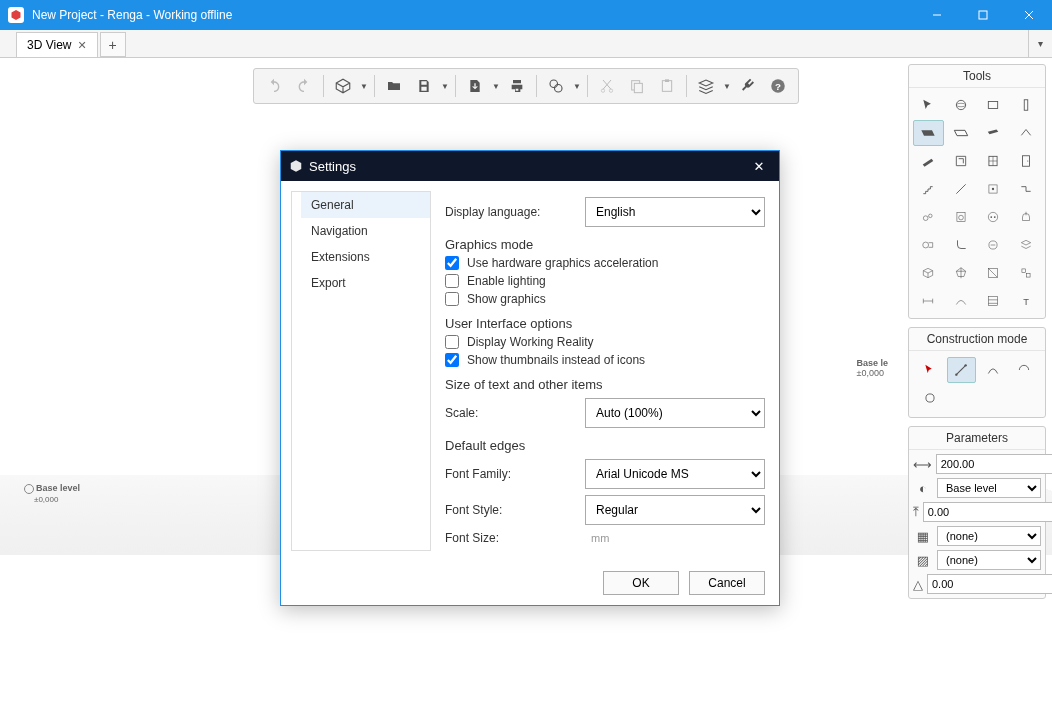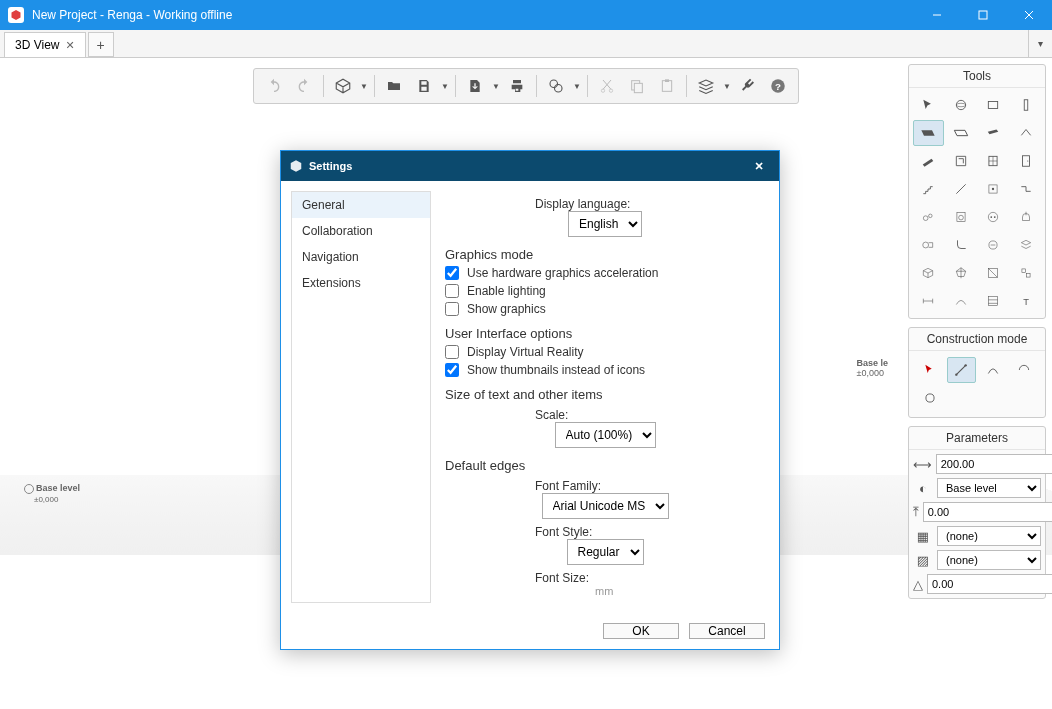--- a/index.html
+++ b/index.html
@@ -4,21 +4,21 @@
 <style>
 * { box-sizing: border-box; margin: 0; padding: 0; font-family: "Segoe UI", Arial, sans-serif; }
 body { background: #fff; width: 1052px; height: 709px; overflow: hidden; position: relative; }
 
 .titlebar { height: 30px; background: #1e90e8; display: flex; align-items: center; padding-left: 8px; color: #fff; font-size: 12px; }
 .titlebar .logo { width: 16px; height: 16px; background: #fff; border-radius: 3px; margin-right: 8px; display:flex;align-items:center;justify-content:center; }
 .titlebar .logo svg { width:12px; height:12px; }
 .titlebar .winbtns { margin-left: auto; display: flex; }
 .titlebar .winbtn { width: 46px; height: 30px; display:flex; align-items:center; justify-content:center; color:#fff; }
 
-.tabbar { height: 28px; background: #f5f5f5; border-bottom: 1px solid #ccc; display:flex; align-items:stretch; padding-left:4px; }
+.tabbar { height: 28px; background: #f5f5f5; border-bottom: 1px solid #ccc; display:flex; align-items:stretch; padding-left:16px; }
 .tab { display:flex; align-items:center; padding: 0 10px; background:#fff; border:1px solid #ccc; border-bottom:none; margin-top:2px; font-size:12px; gap:6px;}
 .tab .tab-close { color:#666; font-size:11px; }
 .newtab { width:26px; display:flex;align-items:center;justify-content:center;border:1px solid #ccc;margin-top:2px;margin-left:2px;background:#fafafa;font-size:14px;color:#555;}
 .menu-btn { margin-left:auto; width:24px;display:flex;align-items:center;justify-content:center;color:#555;border-left:1px solid #ccc;font-size:10px;}
 
 .main { position:absolute; top:58px; left:0; right:0; bottom:0; background:#fefefe; }
 
 .toolbar { position:absolute; top:10px; left:50%; transform:translateX(-50%); background:#f4f4f4; border:1px solid #ccc; border-radius:3px; padding:4px 6px; display:flex; align-items:center; gap:2px; }
 .tbtn { width:28px; height:26px; display:flex; align-items:center; justify-content:center; color:#555; border-radius:2px;}
 .tbtn.dis { color:#bbb; }
@@ -42,35 +42,35 @@
 .tgbtn { height:26px; display:flex; align-items:center; justify-content:center; color:#555; border-radius:2px; font-size:14px;}
 .tgbtn.sel { background:#d8e6f2; border:1px solid #9cc; }
 .consgrid { display:grid; grid-template-columns:repeat(4,1fr); gap:2px; padding:6px;}
 .params { padding:4px; display:flex; flex-direction:column; gap:4px;}
 .prow { display:flex; align-items:center; gap:4px;}
 .prow .picon { width:20px; text-align:center; color:#555; font-size:13px;}
 .prow input, .prow select { flex:1; height:20px; font-size:11px; border:1px solid #bbb; padding:0 4px; background:#fff;}
 
 
 .dialog { position:absolute; left:280px; top:92px; width:500px; background:#fff; border:1px solid #1e90e8; box-shadow:0 4px 20px rgba(0,0,0,0.25);}
-.dlg-title { height:30px; background:#0c4a6e; color:#fff; display:flex; align-items:center; padding:0 8px; font-size:11px;font-weight:bold;}
+.dlg-title { height:30px; background:#0f172a; color:#fff; display:flex; align-items:center; padding:0 8px; font-size:13px;}
 .dlg-title .dlg-close { margin-left:auto; width:24px;text-align:center; cursor:pointer;}
 .dlg-body { display:flex; }
 .dlg-nav { width:140px; border:1px solid #ddd; margin:10px; padding:0;}
-.dlg-nav-item { padding:6px 10px; font-size:12px; color:#333; cursor:pointer;}
+.dlg-nav-item { padding:6px 10px; font-size:12px; color:#333; cursor:pointer;margin-left:9px;}
 .dlg-nav-item.sel { background:#eaf3fb; }
 .dlg-content { flex:1; padding:10px 14px 10px 4px; font-size:12px; color:#333;}
-.frow { display:flex; align-items:center; margin:6px 0;flex-direction:column;}
+.frow { display:flex; align-items:center; margin:6px 0;}
 .frow .flab { width:140px; }
-.frow select, .frow input[type=text] { flex:1; height:22px; border:1px solid #aaa; font-size:12px; padding:4px 6px; background:#fff;}
+.frow select, .frow input[type=text] { flex:1; height:30px; border:1px solid #aaa; font-size:12px; padding:4px 6px; background:#fff;}
 .fh { font-size:13px; margin:10px 0 4px 0; }
 .chk { display:flex; align-items:center; gap:8px; margin:4px 0 4px 0; padding-left:0;}
 .chk input { width:14px; height:14px;}
 .dlg-foot { display:flex; justify-content:flex-end; gap:10px; padding:10px 14px; }
-.btn { min-width:76px; height:16px; border:1px solid #aaa; background:#fafafa; font-size:12px; cursor:pointer;}
+.btn { min-width:76px; height:24px; border:1px solid #aaa; background:#fafafa; font-size:12px; cursor:pointer;}
 .funit { color:#999; font-size:11px; margin-left:6px; width:26px; text-align:left;}
 svg { display:block; }
 </style>
 </head>
 <body>
 
 <div class="titlebar">
   <div class="logo">
     <svg viewBox="0 0 24 24">
         <path fill="#e04040" d="M12 2 L21 7 L21 17 L12 22 L3 17 L3 7 Z"></path>
@@ -465,23 +465,23 @@
     <div class="dlg-title">
       <svg width="14" height="14" viewBox="0 0 24 24" style="margin-right:6px">
           <path fill="#fff" d="M12 2 L21 7 L21 17 L12 22 L3 17 L3 7 Z" opacity="0.9"></path>
         </svg>
       <span>Settings</span>
       <span class="dlg-close">✕</span>
     </div>
     <div class="dlg-body">
       <div class="dlg-nav">
         <div class="dlg-nav-item sel">General</div>
-        <div class="dlg-nav-item">Collaboration</div>
         <div class="dlg-nav-item">Navigation</div>
         <div class="dlg-nav-item">Extensions</div>
+        <div class="dlg-nav-item">Export</div>
       </div>
       <div class="dlg-content">
         <div class="frow">
           <div class="flab">Display language:</div>
           <select><option>English</option></select>
         </div>
         <div class="fh">Graphics mode</div>
         <label class="chk">
             <input type="checkbox" checked="" style="">
             <span>Use hardware graphics acceleration</span>
@@ -490,21 +490,21 @@
             <input type="checkbox" style="">
             <span>Enable lighting</span>
           </label>
         <label class="chk">
             <input type="checkbox" style="">
             <span>Show graphics</span>
           </label>
         <div class="fh">User Interface options</div>
         <label class="chk">
             <input type="checkbox" style="">
-            <span>Display Virtual Reality</span>
+            <span>Display Working Reality</span>
           </label>
         <label class="chk">
             <input type="checkbox" checked="" style="">
             <span>Show thumbnails instead of icons</span>
           </label>
         <div class="fh">Size of text and other items</div>
         <div class="frow">
           <div class="flab">Scale:</div>
           <select><option>Auto (100%)</option></select>
         </div>

